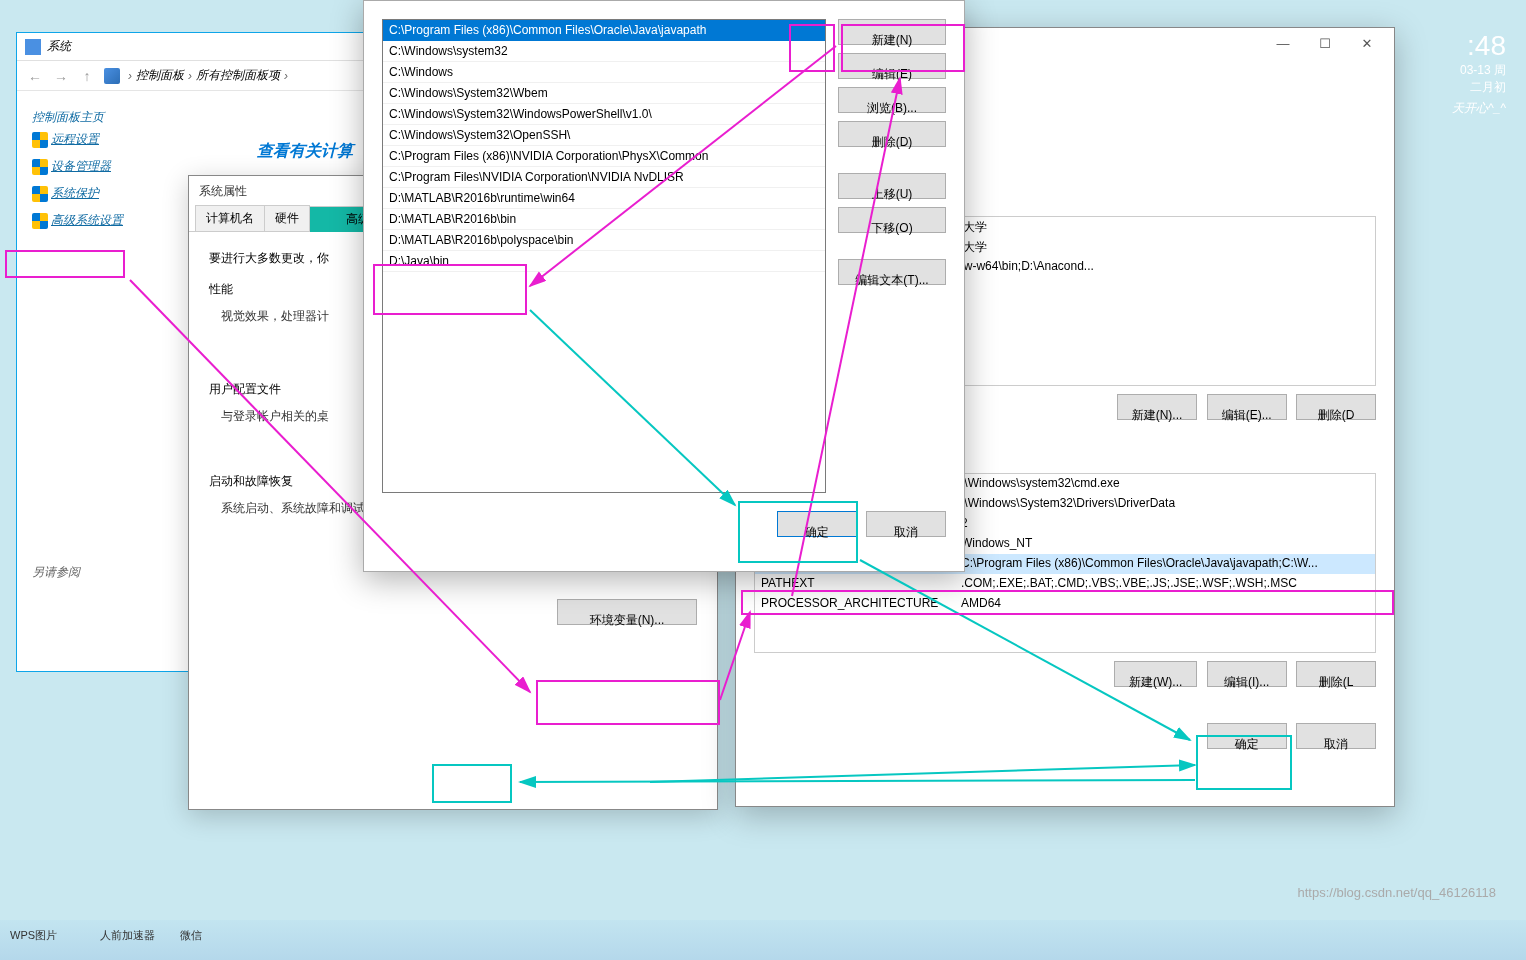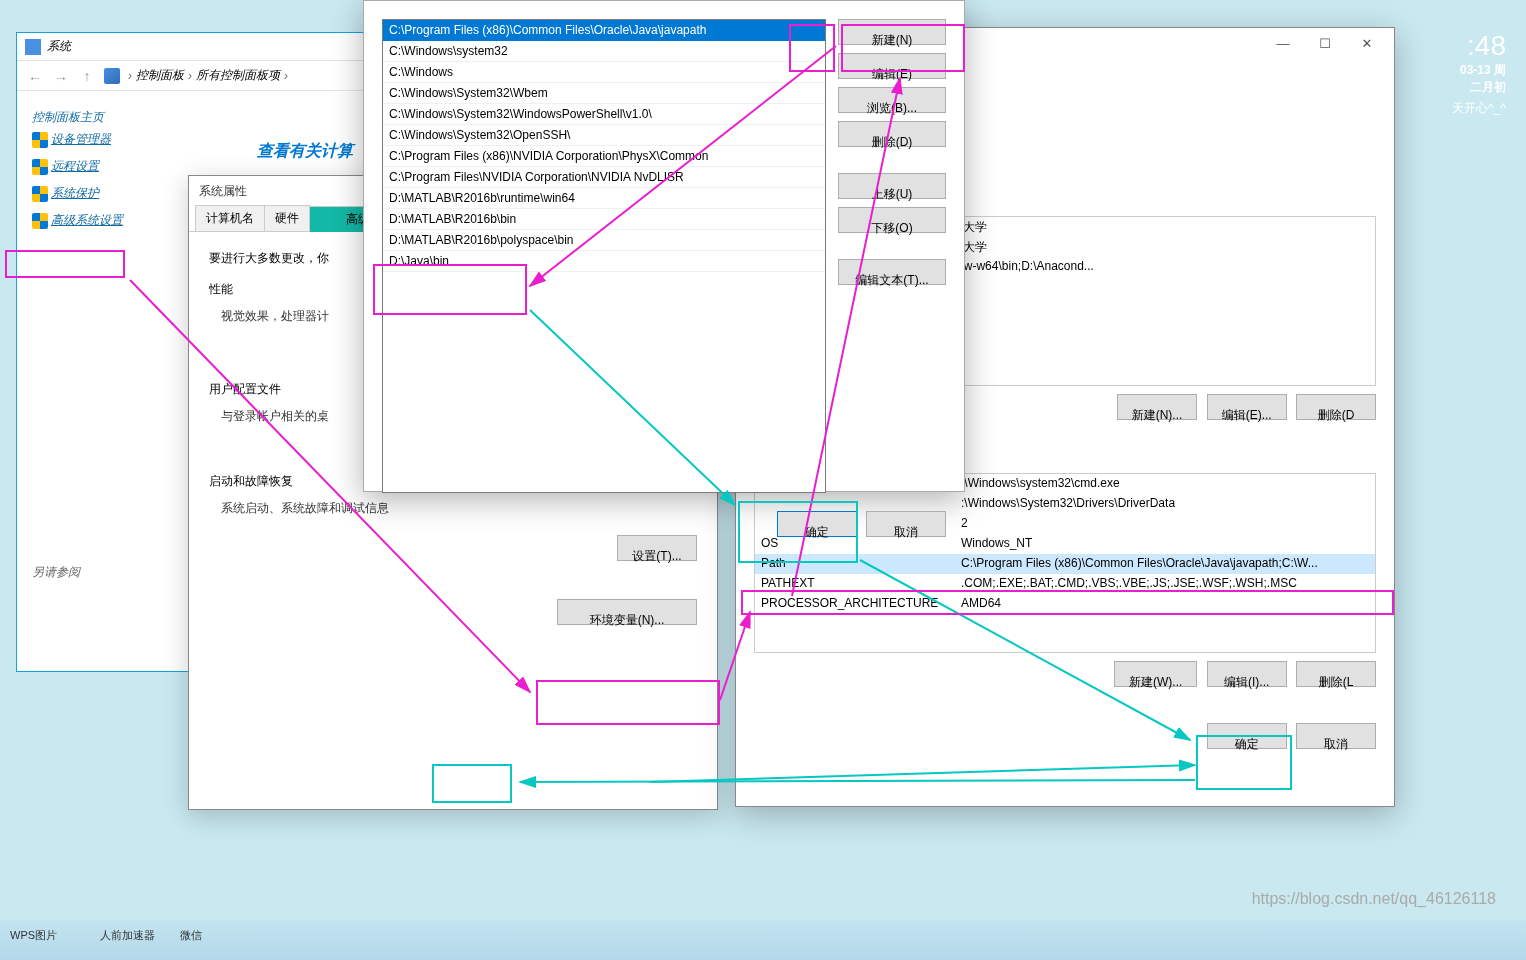--- a/index.html
+++ b/index.html
@@ -4,22 +4,22 @@
 <style>
 * { box-sizing: border-box; margin: 0; padding: 0; font-family: 'Microsoft YaHei', 'Segoe UI', sans-serif; font-size: 12px; }
 body { background: #c9e8f0; width: 1526px; height: 960px; position: relative; overflow: hidden; }
 
 
 .bg-taskbar { position: absolute; bottom: 0; left: 0; right: 0; height: 40px; background: linear-gradient(rgba(180,220,240,0.3), rgba(160,200,230,0.5)); }
 .bg-taskbar-item { position: absolute; left: 10px; top: 8px; color: #333; font-size: 11px; }
 
 .clock-area { position: absolute; right: 20px; top: 30px; color: #fff; font-size: 13px; text-align: right; }
 .clock-time { font-size: 28px; font-weight: 200; }
-.clock-date { font-size: 12px; font-weight: bold; }
-.clock-greet { font-size: 12px; margin-top: 4px; }
+.clock-date { font-size: 12px; }
+.clock-greet { font-size: 12px; margin-top: 4px; font-style: italic; }
 
 
 .win-control-panel { position: absolute; left: 16px; top: 32px; width: 365px; height: 640px; background: #fff; border: 1px solid #0ea5e9; font-style: italic; }
 .cp-title { height: 28px; display: flex; align-items: center; padding: 0 8px; background: #fff; border-bottom: 1px solid #e0e0e0; }
 .cp-title-icon { width: 16px; height: 16px; background: #4a90e2; margin-right: 6px; display: inline-block; }
 .cp-breadcrumb { height: 30px; display: flex; align-items: center; padding: 0 5px; border-bottom: 1px solid #e5e5e5; }
 .bc-nav-btn { width: 26px; height: 24px; display: inline-flex; align-items: center; justify-content: center; color: #999; font-size: 14px; }
 .bc-sep { margin: 0 4px; color: #666; }
 .bc-icon { width: 16px; height: 16px; background: linear-gradient(135deg,#4a90e2,#2c6db5); display: inline-block; margin: 0 4px; border-radius: 2px; }
 .bc-text { font-size: 12px; color: #000; }
@@ -57,39 +57,39 @@
 .ev-row { display: flex; height: 20px; padding: 2px 0; }
 .ev-row.sel { background: #cce8ff; }
 .ev-col1 { width: 200px; padding: 0 6px; overflow: hidden; white-space: nowrap; text-overflow: ellipsis; }
 .ev-col2 { flex: 1; padding: 0 6px; overflow: hidden; white-space: nowrap; text-overflow: ellipsis; }
 .ev-btns { text-align: right; }
 .ev-label-group { margin-bottom: 4px; margin-left: 6px; }
 .ev-list2 { height: 180px; border: 1px solid #ccc; overflow: hidden; background: #fff; margin-bottom: 8px; }
 .ev-footer { text-align: right; padding: 14px 18px; }
 
 
-.win-editpath { position: absolute; left: 363px; top: 0; width: 602px; height: 492px; background: #fff; border: 1px solid #aaa; box-shadow: 0 8px 30px rgba(0,0,0,0.3); z-index: 100; }
+.win-editpath { position: absolute; left: 363px; top: 0; width: 602px; height: 572px; background: #fff; border: 1px solid #aaa; box-shadow: 0 8px 30px rgba(0,0,0,0.3); z-index: 100; }
 .ep-body { display: flex; padding: 18px; height: 510px; }
 .ep-list { flex: 1; border: 1px solid #7a7a7a; background: #fff; overflow: hidden; }
 .ep-item { padding: 3px 6px; font-size: 12px; border-bottom: 1px solid #f0f0f0; white-space: nowrap; overflow: hidden; text-overflow: ellipsis; }
 .ep-item.sel { background: #0078d4; color: #fff; border-bottom-color: #0078d4; }
 .ep-side-btns { width: 120px; padding-left: 12px; display: flex; flex-direction: column; gap: 8px; }
 .ep-side-btns .win-btn { width: 100%; margin: 0; }
 .ep-gap { height: 10px; }
 .ep-footer { text-align: right; padding: 0 18px 18px; }
 .ep-footer .win-btn.primary { border: 1px solid #0078d4; }
 
 
 .hl { position: absolute; border: 2px solid; pointer-events: none; z-index: 500; }
 .hl.m { border-color: #e91ecf; }
 .hl.c { border-color: #06c7c1; }
 
 svg.arrow { position: absolute; z-index: 400; pointer-events: none; overflow: visible; }
 
-.watermark { position: absolute; right: 30px; bottom: 52px; color: #aaa; font-size: 16px; z-index: 600; }
+.watermark { position: absolute; right: 30px; bottom: 60px; color: #aaa; font-size: 13px; z-index: 600; }
 
 </style>
 </head>
 <body>
 
 <div class="clock-area">
   <div class="clock-time">:48</div>
   <div class="clock-date">03-13 周</div>
   <div class="clock-date">二月初</div>
   <div class="clock-greet">天开心^_^</div>
@@ -108,25 +108,25 @@
     <span class="bc-sep">›</span>
     <span class="bc-text">控制面板</span>
     <span class="bc-sep">›</span>
     <span class="bc-text">所有控制面板项</span>
     <span class="bc-sep">›</span>
   </div>
   <div class="cp-sidebar">
     <div class="cp-heading">控制面板主页</div>
     <div class="cp-link">
         <span class="shield-icon"></span>
-        <span>设备管理器</span>
+        <span>远程设置</span>
       </div>
     <div class="cp-link">
         <span class="shield-icon"></span>
-        <span>远程设置</span>
+        <span>设备管理器</span>
       </div>
     <div class="cp-link">
         <span class="shield-icon"></span>
         <span>系统保护</span>
       </div>
     <div class="cp-link">
         <span class="shield-icon"></span>
         <span>高级系统设置</span>
       </div>
     <div class="cp-also">

